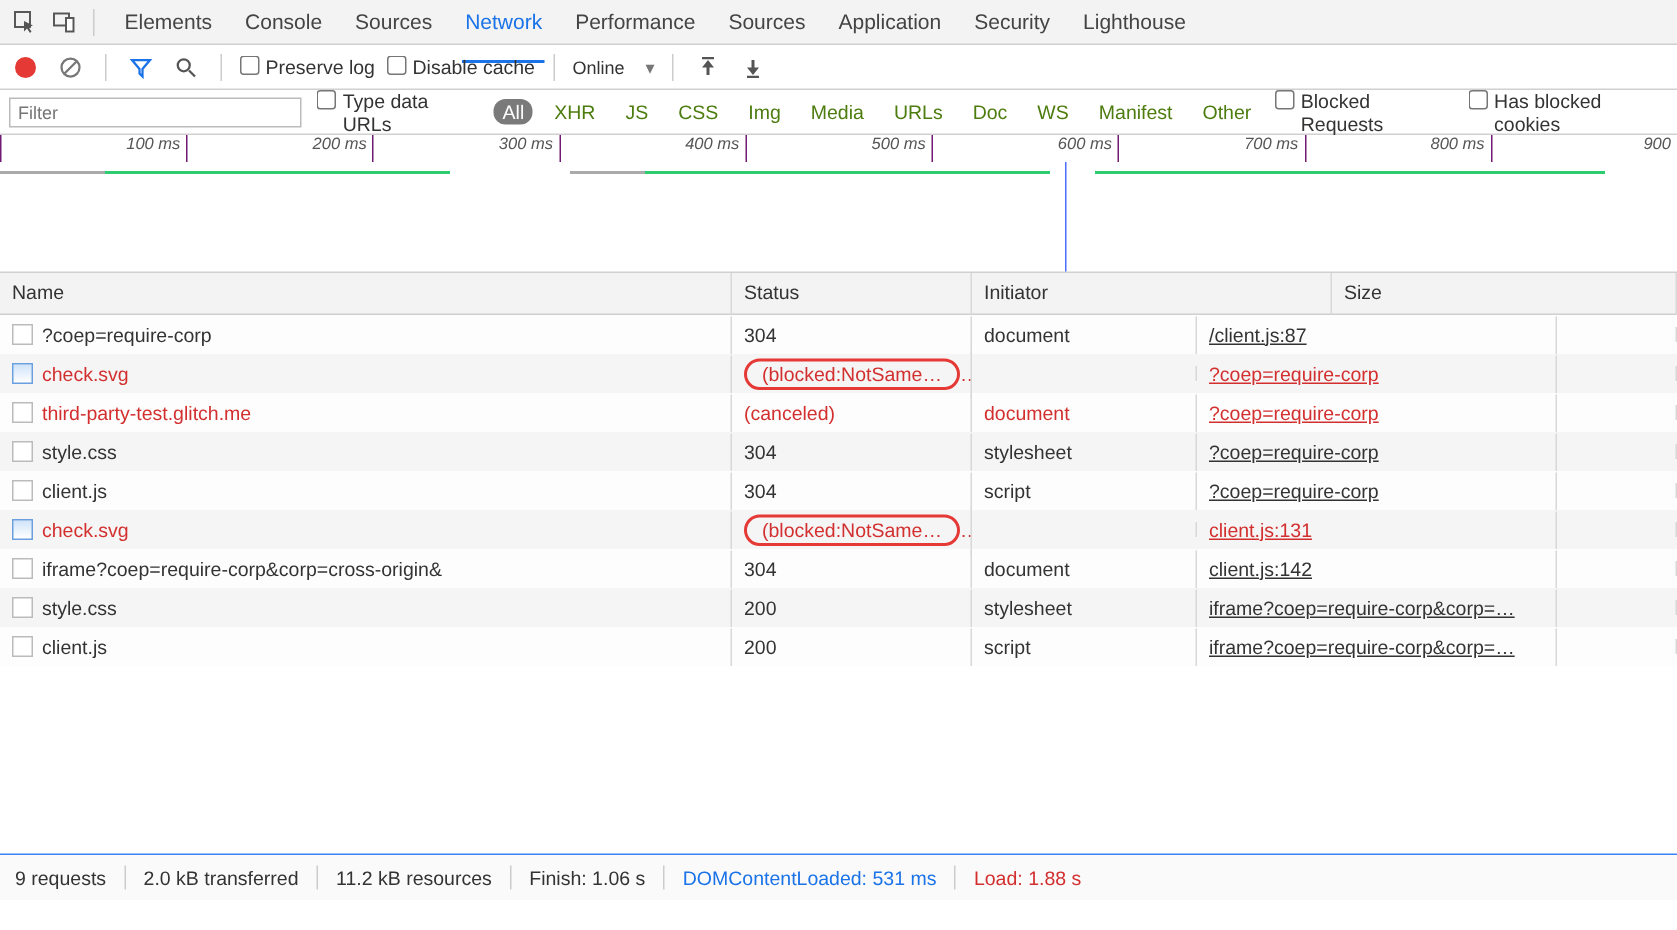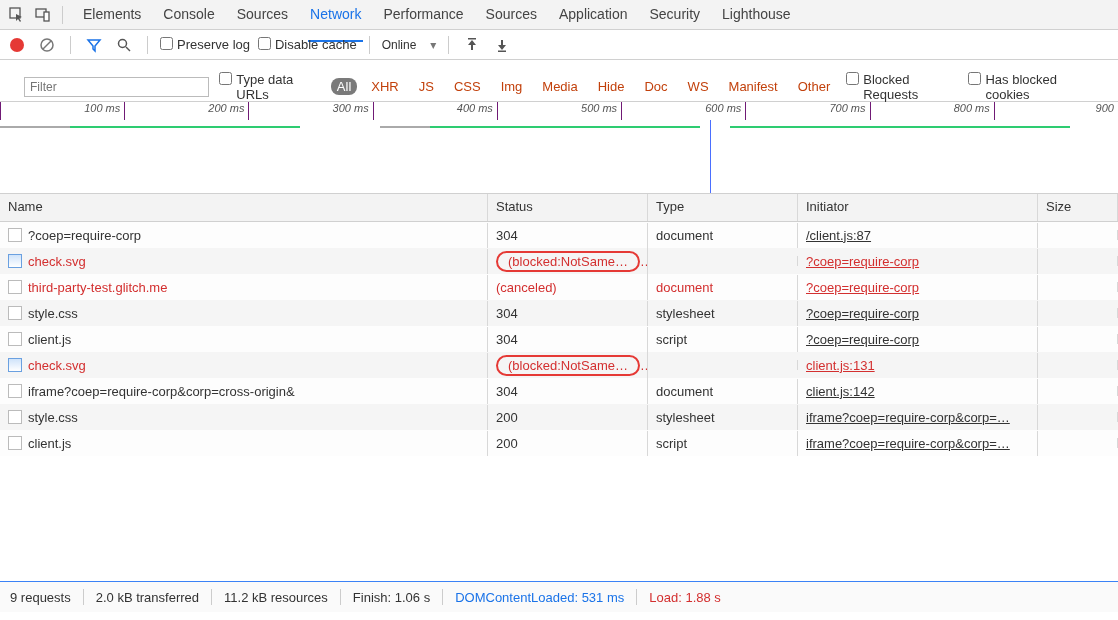--- a/index.html
+++ b/index.html
@@ -43,28 +43,28 @@
     padding: 0 6px; gap: 8px;
   }
   .rec-dot { width: 14px; height: 14px; border-radius: 50%; background: #e53935; }
   .icon-btn { width: 22px; height: 22px; display:inline-flex; align-items:center; justify-content:center; color:#555; }
   .filter-icon { color: #1a73e8; }
   .checkbox-wrap { display:inline-flex; align-items:flex-start; gap:4px; font-size:13px; color:#333; }
   .checkbox-wrap input { margin:0; }
   .filter-row {
     display:flex; align-items:center; height:30px;
     border-bottom:1px solid #d0d0d0; background:#fff;
-    padding:0 24px; gap:10px; font-size:13px;margin-top:12px;
+    padding:0 6px; gap:10px; font-size:13px;
   }
   .filter-input {
     width: 200px; height: 20px; border: 1px solid #bbb;
     padding: 1px 5px; font-size: 12px; color: #999;
   }
   .pill-group { display:flex; align-items:center; gap:8px; }
-  .pill { padding:1px 6px; border-radius:8px; cursor:default; color:#c2410c; }
+  .pill { padding:1px 6px; border-radius:8px; cursor:default; color:#4d7c0f; }
   .pill.active { background:#7a7a7a; color:#fff; }
   .timeline {
     height: 92px; border-bottom:1px solid #d0d0d0; background:#fff;
     position:relative; overflow:hidden;
   }
   .ticks { display:flex; height:18px; font-size:11px; color:#555; }
   .tick { flex:1; text-align:right; padding-right:4px; border-left:1px solid #701a75;font-style:italic; }
   .tl-body { position:relative; height:74px; }
   .tl-bar { position:absolute; height:2px; top:6px; }
   .tl-gray { background:#aaa; }
@@ -193,21 +193,21 @@
     <input type="checkbox" style="">
     <span>Type data URLs</span>
   </label>
   <div class="pill-group" id="pill-group">
       <span class="pill active">All</span>
       <span class="pill">XHR</span>
       <span class="pill">JS</span>
       <span class="pill">CSS</span>
       <span class="pill">Img</span>
       <span class="pill">Media</span>
-      <span class="pill">Hide</span>
+      <span class="pill">URLs</span>
       <span class="pill">Doc</span>
       <span class="pill">WS</span>
       <span class="pill">Manifest</span>
       <span class="pill">Other</span>
     </div>
   <label class="checkbox-wrap">
     <input type="checkbox" style="">
     <span>Blocked Requests</span>
   </label>
   <label class="checkbox-wrap">
@@ -235,21 +235,20 @@
     <div class="tl-bar tl-green" style="left:430px;width:270px;top:6px;"></div>
     <div class="tl-bar tl-green" style="left:730px;width:340px;top:6px;"></div>
     <div class="tl-blue-line" style="left:710px;"></div>
   </div>
 </div>
 
 <div class="table-wrap">
   <div class="grid-head">
     <div class="c-name">Name</div>
     <div class="c-status">Status</div>
-    <div class="c-type">Type</div>
     <div class="c-init">Initiator</div>
     <div class="c-size">Size</div>
   </div>
   <div id="grid-body">
       <div class="grid-row">
         <div class="c-name name-cell">
           <span class="file-ic"></span>
           <span>?coep=require-corp</span>
         </div>
         <div class="c-status">304</div>

